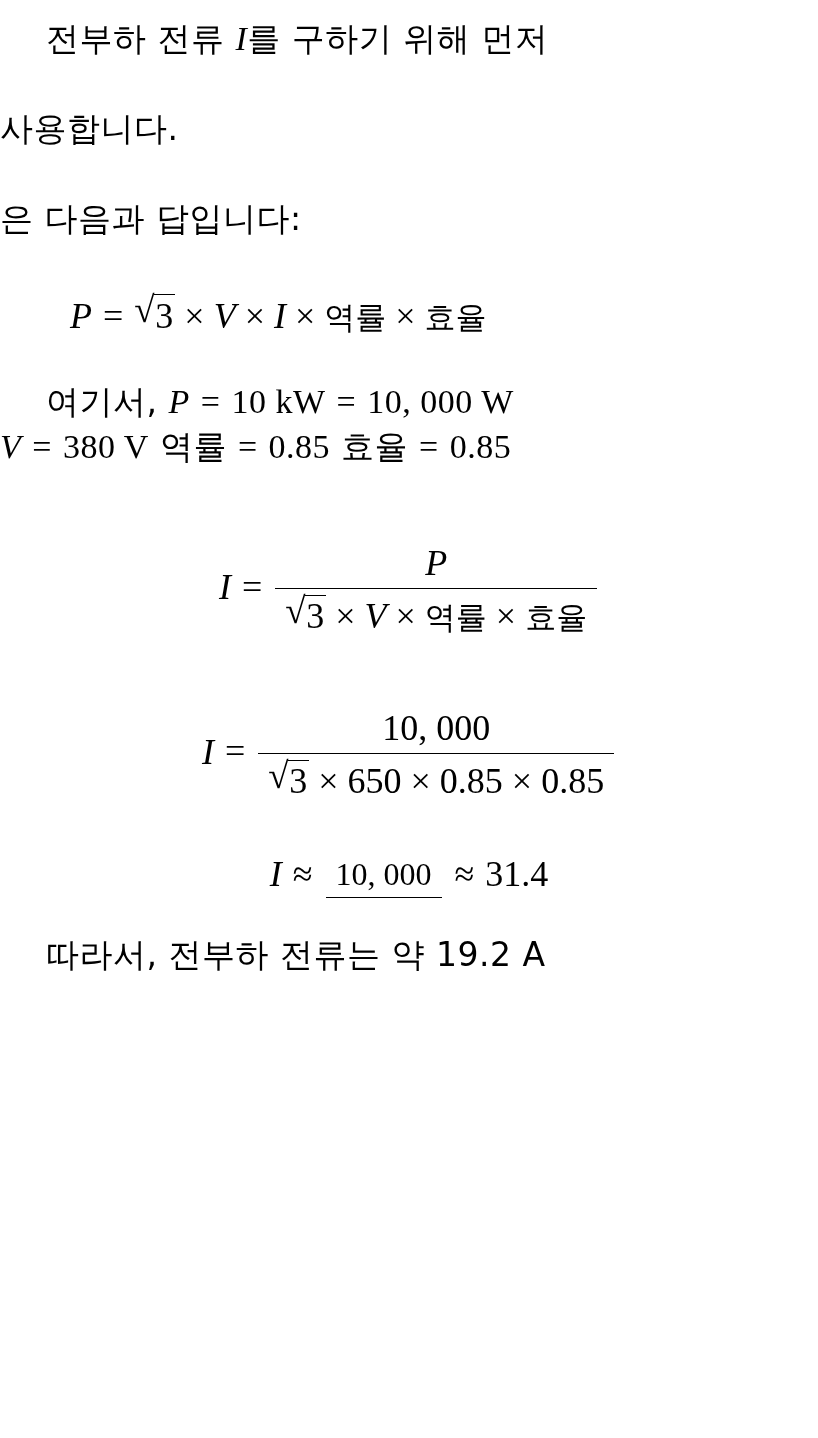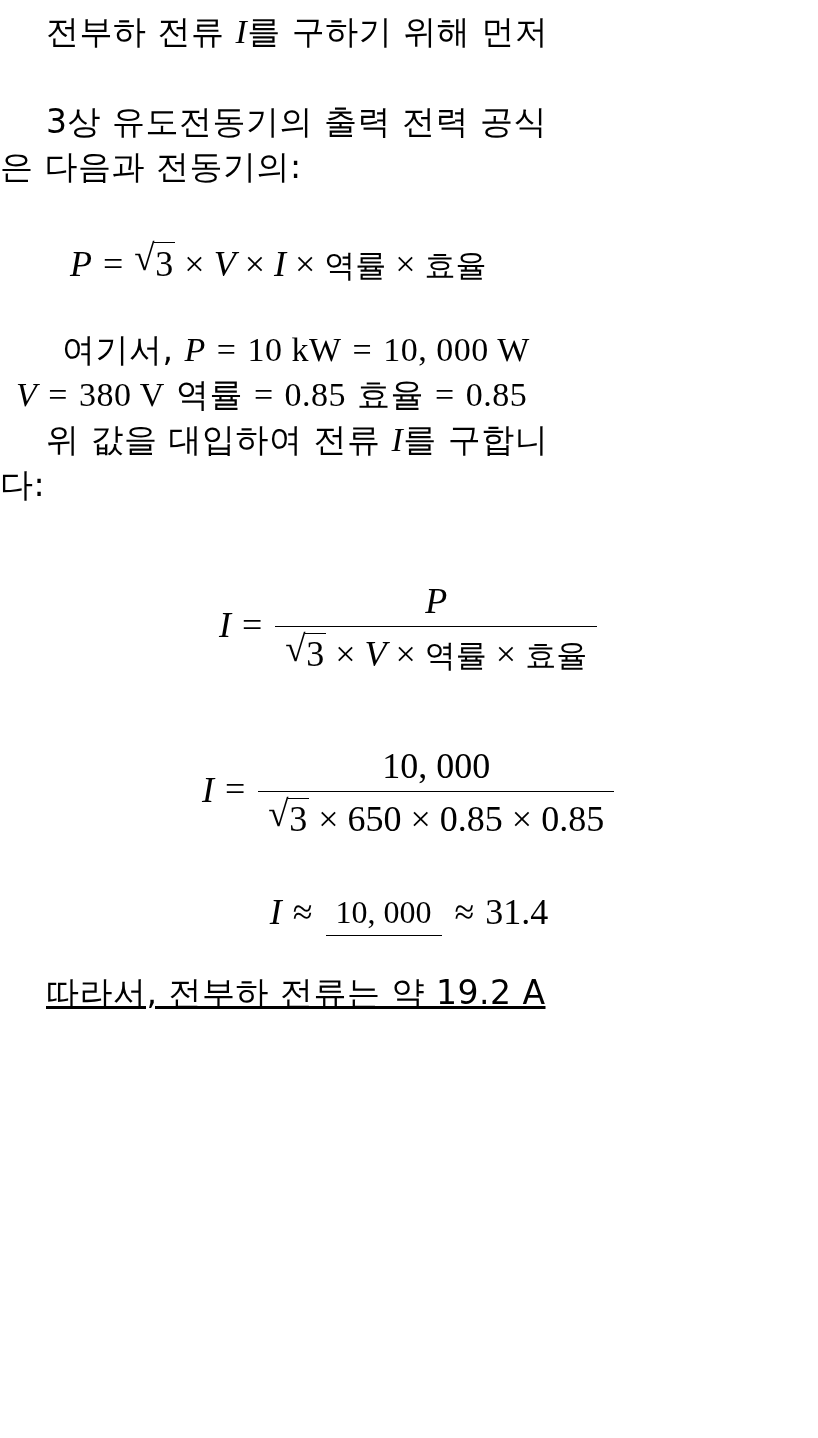--- a/index.html
+++ b/index.html
@@ -112,60 +112,57 @@
   .spacer-l  { height: 40px; }
   .spacer-m  { height: 26px; }
 
   .row-center { text-align: center; }
 </style>
 </head>
 <body>
 
 <div class="page">
 
-  <div class="para" style="padding-top:0px;margin-top:9px;">
+  <div class="para" style="padding-top:16px;">
     <span class="indent"></span><span>전부하 전류 </span><span class="mi">I</span><span>를 구하기 위해 먼저</span><br>
     <br>
+    <span>사용합니다.</span>
   </div>
 
   <div class="para">
-    <span class="indent"></span><span>3상 유도전동기의 출력 전력 공식</span><br>
-    <span>은 다음과 전동기의:</span>
+    <span class="indent"></span><br>
+    <span>은 다음과 답입니다:</span>
   </div>
 
   <div class="spacer-xl"></div>
 
   <div class="eq eq-left" style="padding-left:70px;">
     <span class="var">P</span><span class="rel">=</span><span class="sqrt"><span class="radsym">√</span><span class="rad num">3</span></span><span class="op">×</span><span class="var">V</span><span class="op">×</span><span class="var">I</span><span class="op">×</span><span class="ko">역률</span><span class="op">×</span><span class="ko">효율</span>
   </div>
 
   <div class="spacer-l"></div>
 
-  <div class="para" style="text-align:justify;margin-left:16px;">
+  <div class="para" style="text-align:justify;">
     <span class="indent"></span><span>여기서,</span>
     <span class="mi">P</span>
     <span class="mn">=</span>
     <span class="mn">10 kW</span>
     <span class="mn">=</span>
     <span class="mn">10, 000 W</span><br>
     <span class="mi">V</span>
     <span class="mn">=</span>
     <span class="mn">380 V</span>
     <span>역률</span>
     <span class="mn">=</span>
     <span class="mn">0.85</span>
     <span>효율</span>
     <span class="mn">=</span>
     <span class="mn">0.85</span>
   </div>
 
-  <div class="para">
-    <span class="indent"></span><span>위 값을 대입하여 전류 </span><span class="mi">I</span><span>를 구합니</span><br>
-    <span>다:</span>
-  </div>
 
   <div class="spacer-xl"></div>
 
   <div class="eq row-center" style="margin-top:22px;">
     <span class="var">I</span><span class="rel">=</span><span class="frac">
       <span class="nume var">P</span>
       <span class="bar"></span>
       <span class="deno"><span class="sqrt"><span class="radsym">√</span><span class="rad num">3</span></span><span class="op">×</span><span class="var">V</span><span class="op">×</span><span class="ko">역률</span><span class="op">×</span><span class="ko">효율</span></span>
     </span>
   </div>
@@ -184,18 +181,18 @@
 
   <div class="eq row-center" style="margin-top:10px;">
     <span class="var">I</span><span class="rel">≈</span><span class="frac" style="font-size:32px;">
       <span class="nume num">10, 000</span>
       <span class="bar"></span>
     </span><span class="rel">≈</span><span class="num">31.4</span>
   </div>
 
   <div class="spacer-m"></div>
 
-  <div class="para" style="margin-top:8px;text-decoration:underline;">
+  <div class="para" style="margin-top:8px;">
     <span class="indent"></span><span>따라서, 전부하 전류는 약 19.2 A</span><br>
     <br>
   </div>
 
 </div>
 
 </body></html>

